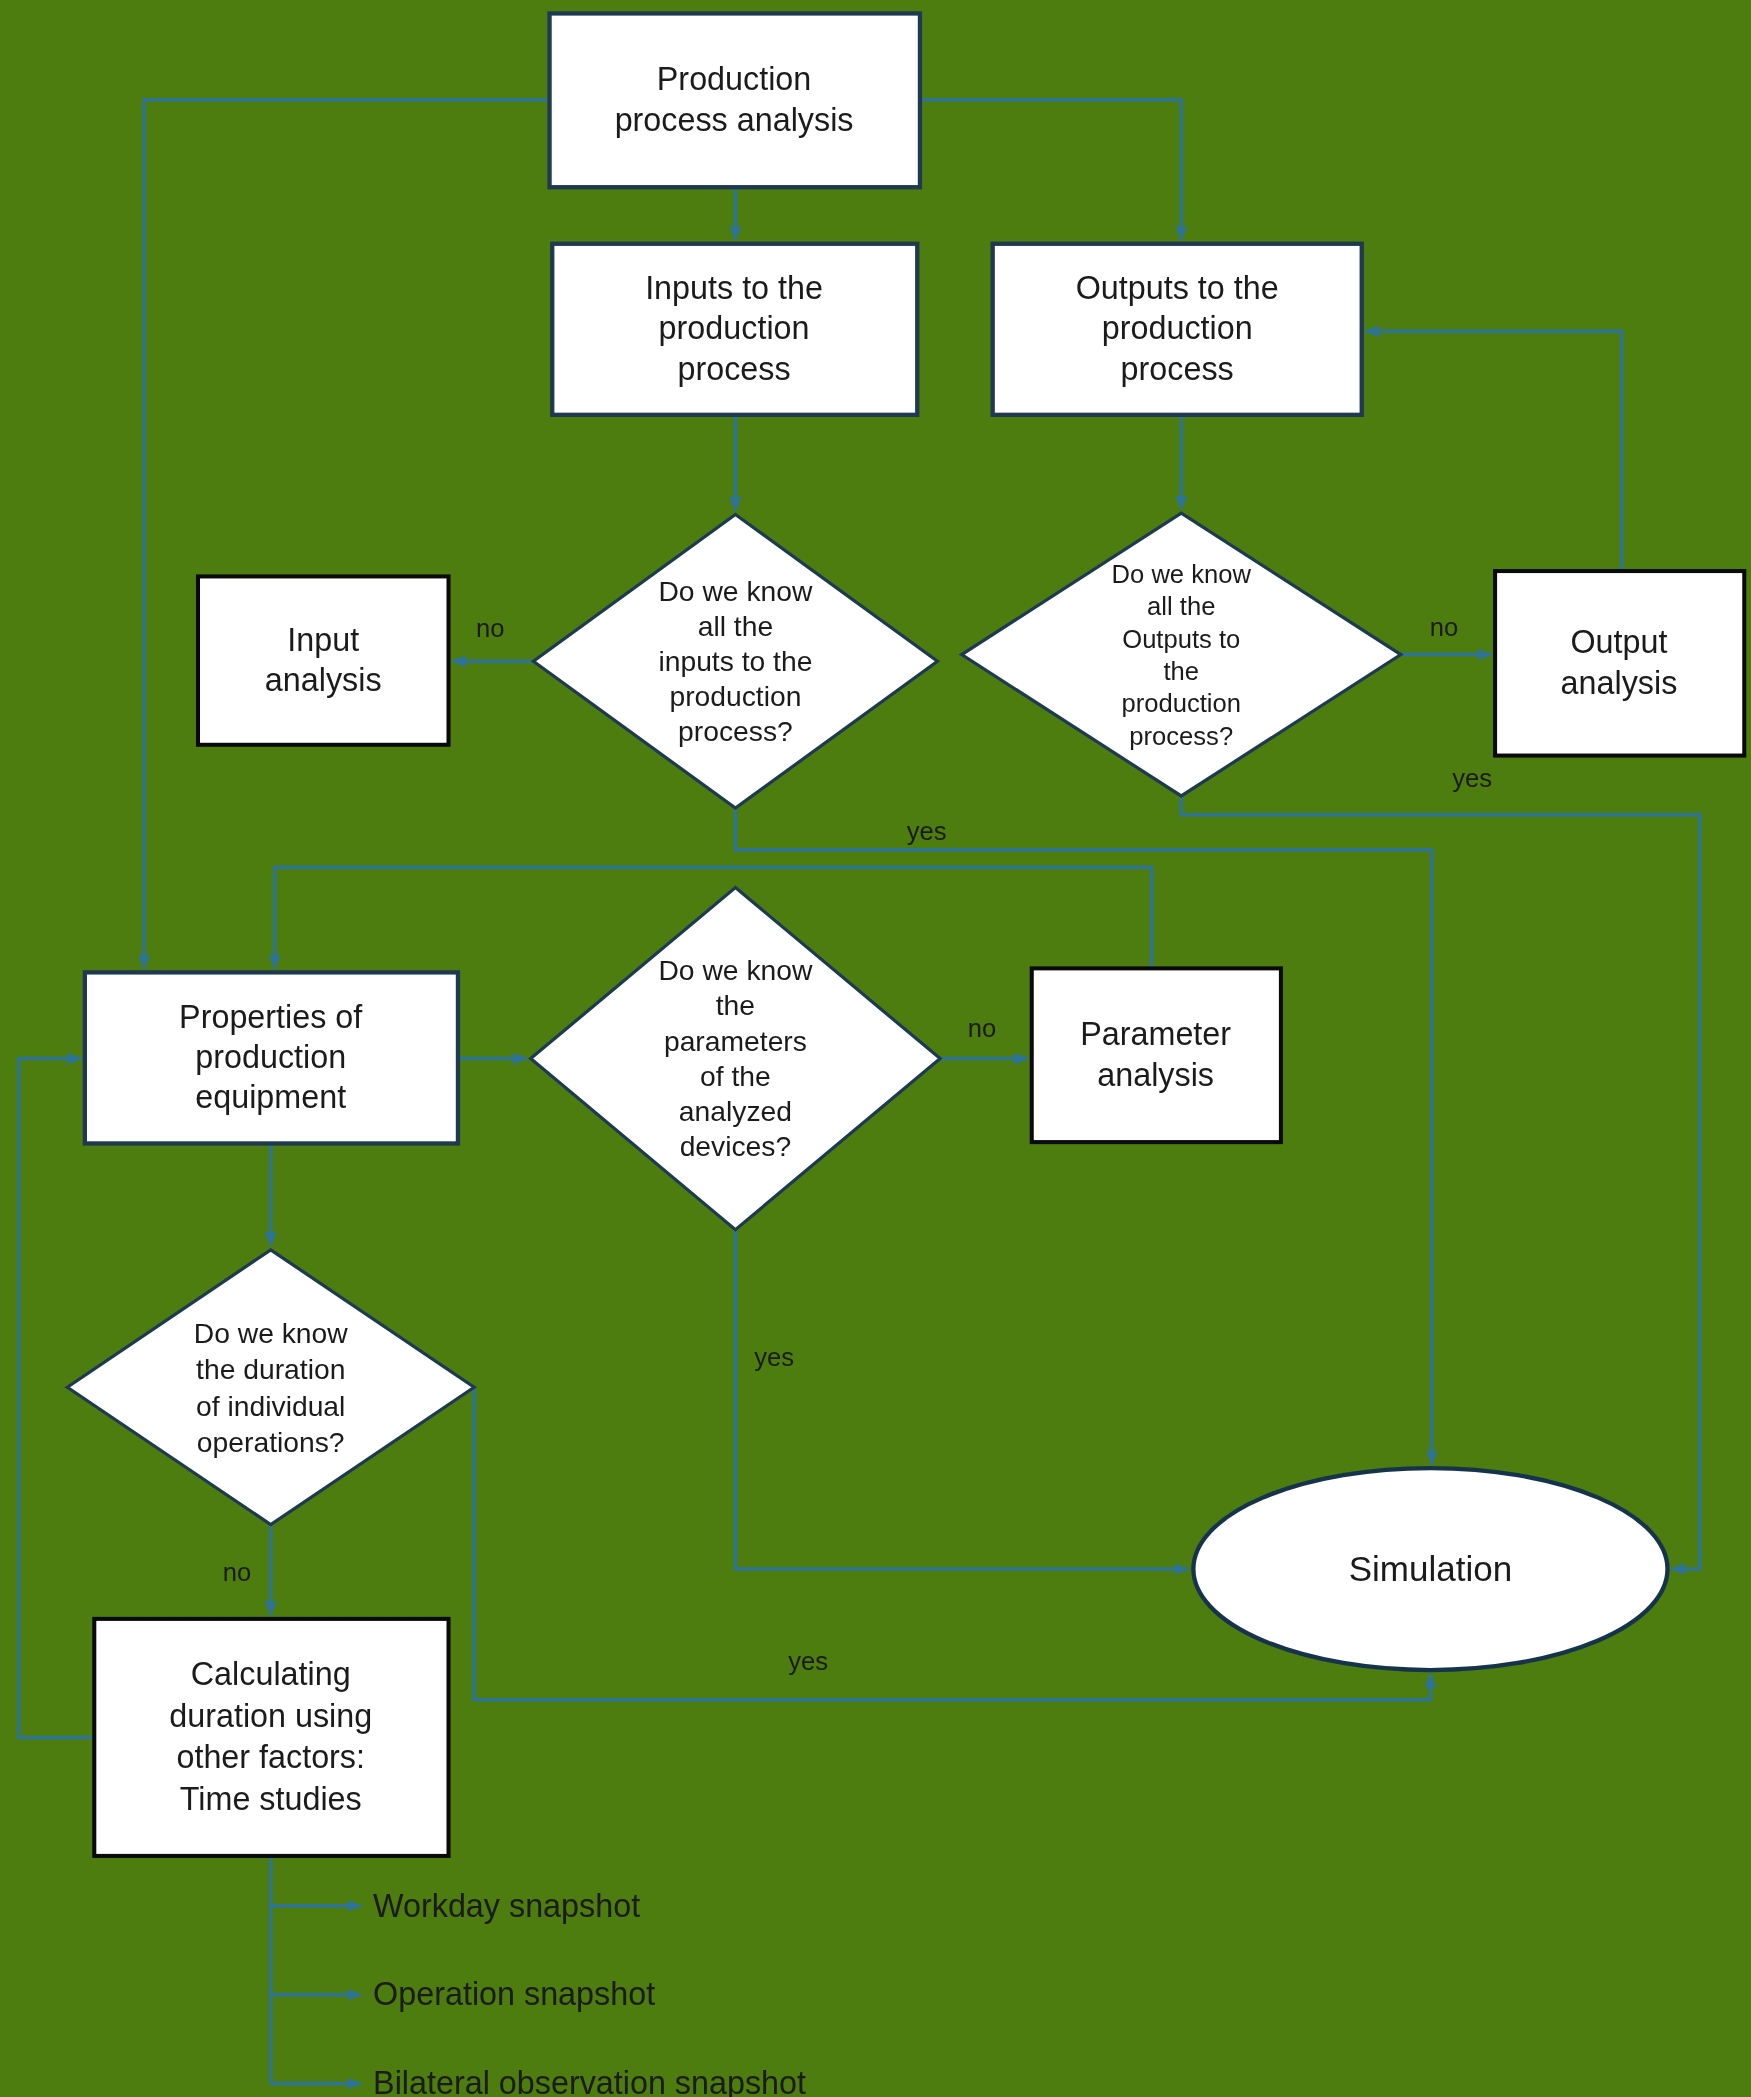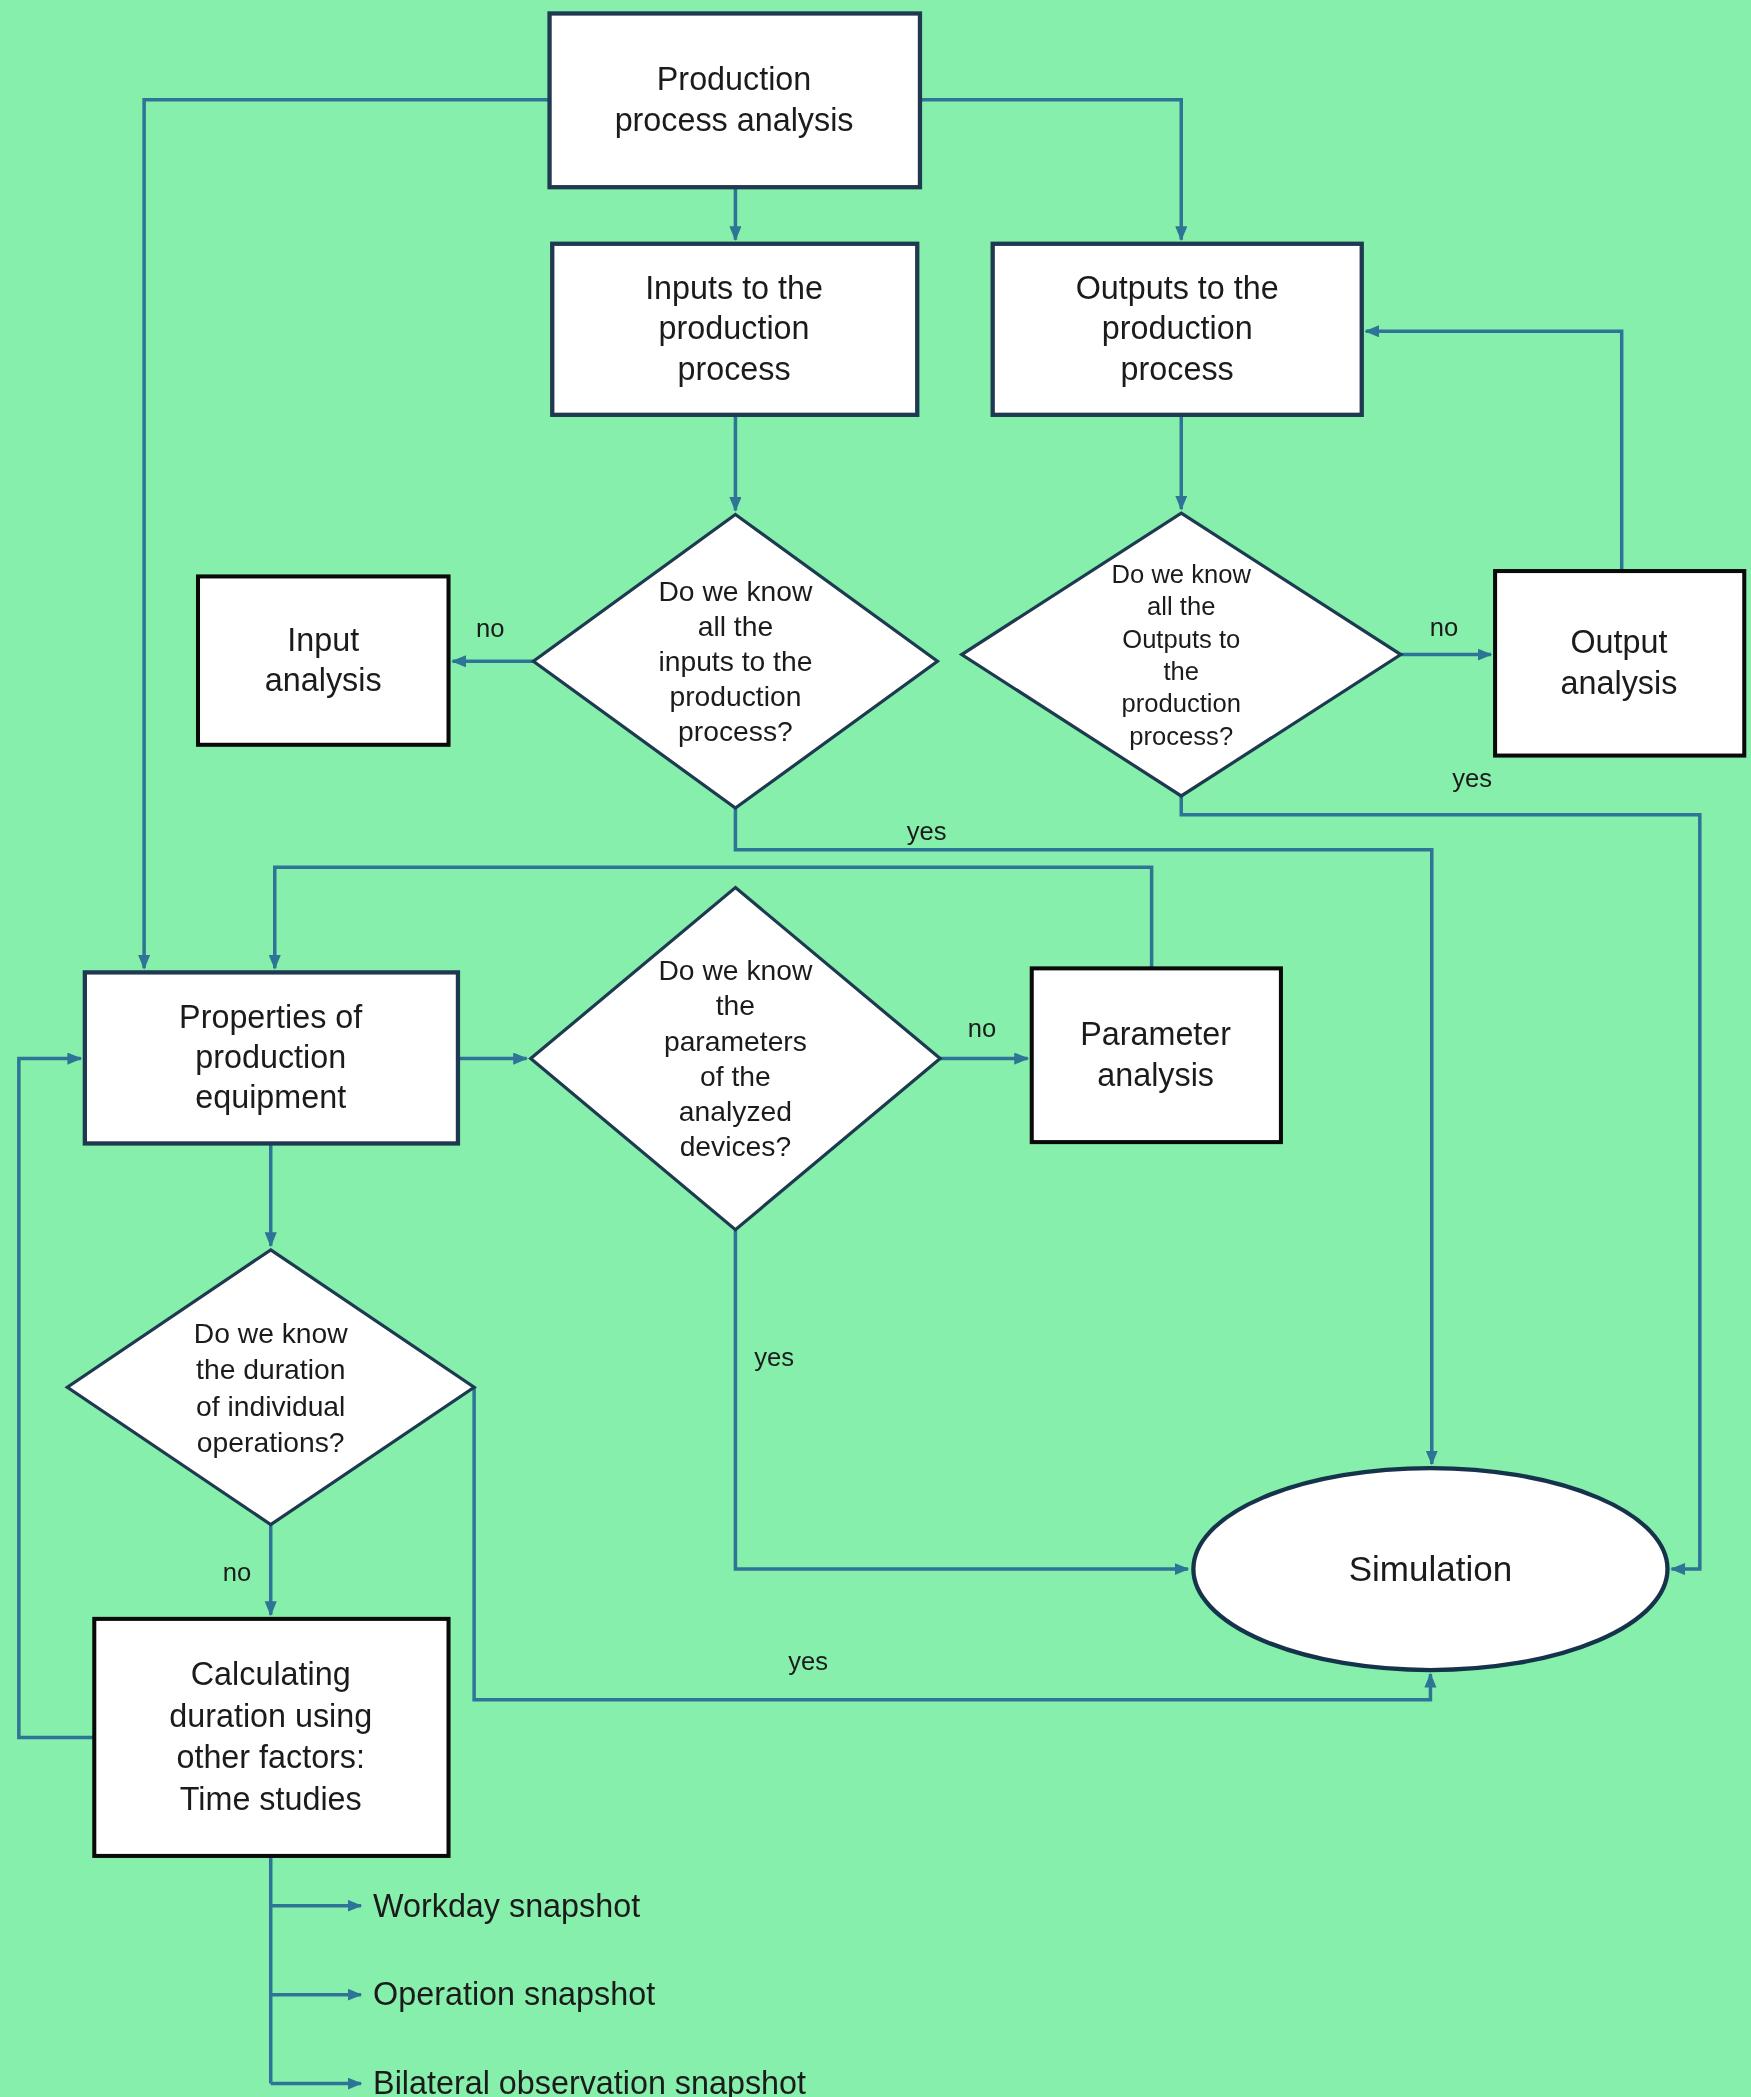--- a/index.html
+++ b/index.html
@@ -1,17 +1,17 @@
 <!DOCTYPE html>
 <html style="font-size:9.5px"><head>
 <meta charset="utf-8">
 <title>Flowchart</title>
 <style>
   html,body{margin:0;padding:0;background:#ffffff;}
-  .canvas{position:relative;width:1751px;height:2097px;background:#86efac;overflow:hidden;}
+  .canvas{position:relative;width:1751px;height:2097px;background:#4d7c0f;overflow:hidden;}
   svg{display:block;}
   text{font-family:"Liberation Sans", sans-serif;fill:#1b1b1b;}
   .node-label{font-size:24px;}
   .diamond-label{font-size:21px;}
   .diamond-label-sm{font-size:19px;}
   .edge-label{font-size:19px;}
   .sim-label{font-size:26px;}
   .snapshot-label{font-size:24px;}
   .shape-rect-navy{fill:#ffffff;stroke:#1f3a50;stroke-width:3.2;}
   .shape-rect-black{fill:#ffffff;stroke:#0a0a0a;stroke-width:3;}

